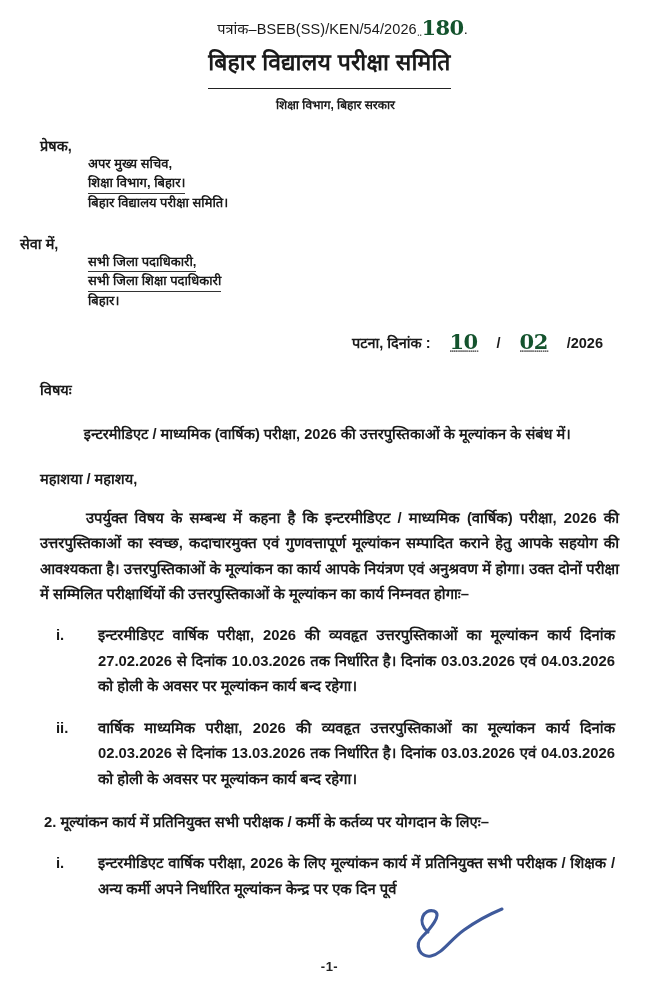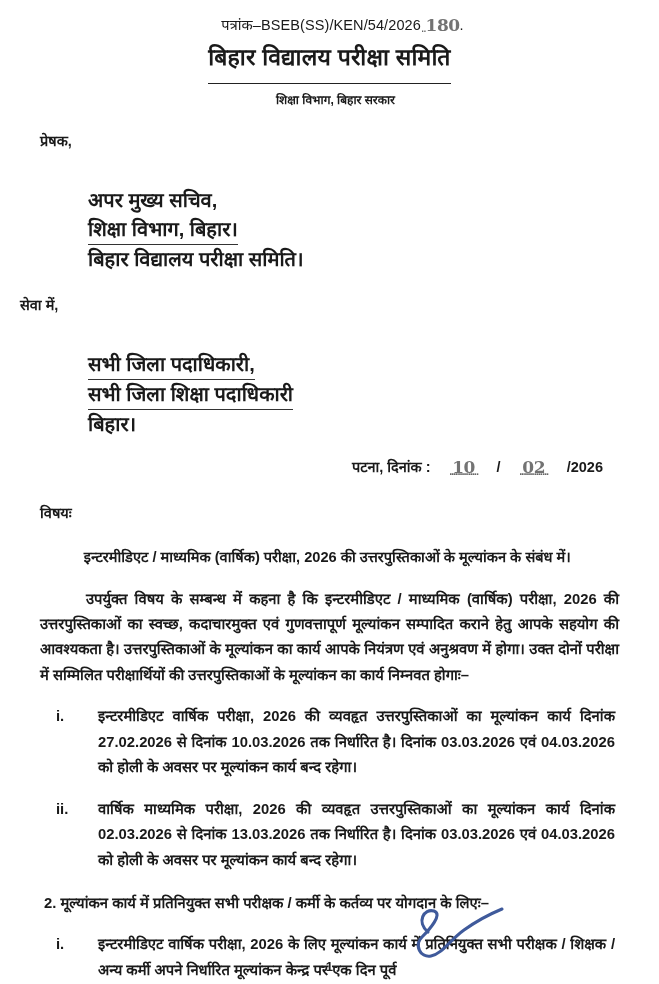--- a/index.html
+++ b/index.html
@@ -23,22 +23,22 @@
     text-align:center;
     font-size:14.5px;
     letter-spacing:.1px;
     margin:14px 0 0 0;
     padding-left:26px;
     white-space:nowrap;
   }
   .hand{
     font-family:"DejaVu Serif",serif;
     font-weight:700;
-    font-size:17px;
-    color:#737373;
+    font-size:21px;
+    color:#14532d;
     letter-spacing:-.5px;
     position:relative;
     top:1px;
   }
   .dots-sm{
     display:inline-block;
     color:#555;
     letter-spacing:-1px;
     font-size:12px;
     position:relative;top:2px;
@@ -61,24 +61,23 @@
     font-weight:600;
     margin:7px 0 0 12px;
   }
   
   .from-label{
     font-size:14.5px;font-weight:600;
     margin:22px 0 0 40px;
   }
   .indent-block{
     margin-left:88px;
-    font-size:20px;
+    font-size:13px;
     line-height:1.45;
     font-weight:600;
-    margin-top:36px;
   }
   .indent-block .u{
     display:inline-block;
     border-bottom:1.4px solid #333;
     padding-bottom:0px;
   }
   .to-label{
     font-size:14.5px;font-weight:600;
     margin:20px 0 0 20px;
   }
@@ -213,20 +212,21 @@
       <span class="dots">..............</span>
     </span>
     <span>/</span><span>2026</span>
   </div>
 
   <div class="subject">
     <span class="lbl">विषयः</span>
     <span class="txt">इन्टरमीडिएट / माध्यमिक (वार्षिक) परीक्षा, 2026 की उत्तरपुस्तिकाओं के मूल्यांकन के संबंध में।</span>
   </div>
 
+  <div class="salutation">महाशया / महाशय,</div>
 
   <div class="para">उपर्युक्त विषय के सम्बन्ध में कहना है कि इन्टरमीडिएट / माध्यमिक (वार्षिक) परीक्षा, 2026 की उत्तरपुस्तिकाओं का स्वच्छ, कदाचारमुक्त एवं गुणवत्तापूर्ण मूल्यांकन सम्पादित कराने हेतु आपके सहयोग की आवश्यकता है। उत्तरपुस्तिकाओं के मूल्यांकन का कार्य आपके नियंत्रण एवं अनुश्रवण में होगा। उक्त दोनों परीक्षा में सम्मिलित परीक्षार्थियों की उत्तरपुस्तिकाओं के मूल्यांकन का कार्य निम्नवत होगाः–</div>
 
   <div class="rlist">
     <div class="ritem">
       <span class="marker">i.</span>
       <span class="body">इन्टरमीडिएट वार्षिक परीक्षा, 2026 की व्यवहृत उत्तरपुस्तिकाओं का मूल्यांकन कार्य दिनांक 27.02.2026 से दिनांक 10.03.2026 तक निर्धारित है। दिनांक 03.03.2026 एवं 04.03.2026 को होली के अवसर पर मूल्यांकन कार्य बन्द रहेगा।</span>
     </div>
     <div class="ritem">
       <span class="marker">ii.</span>

